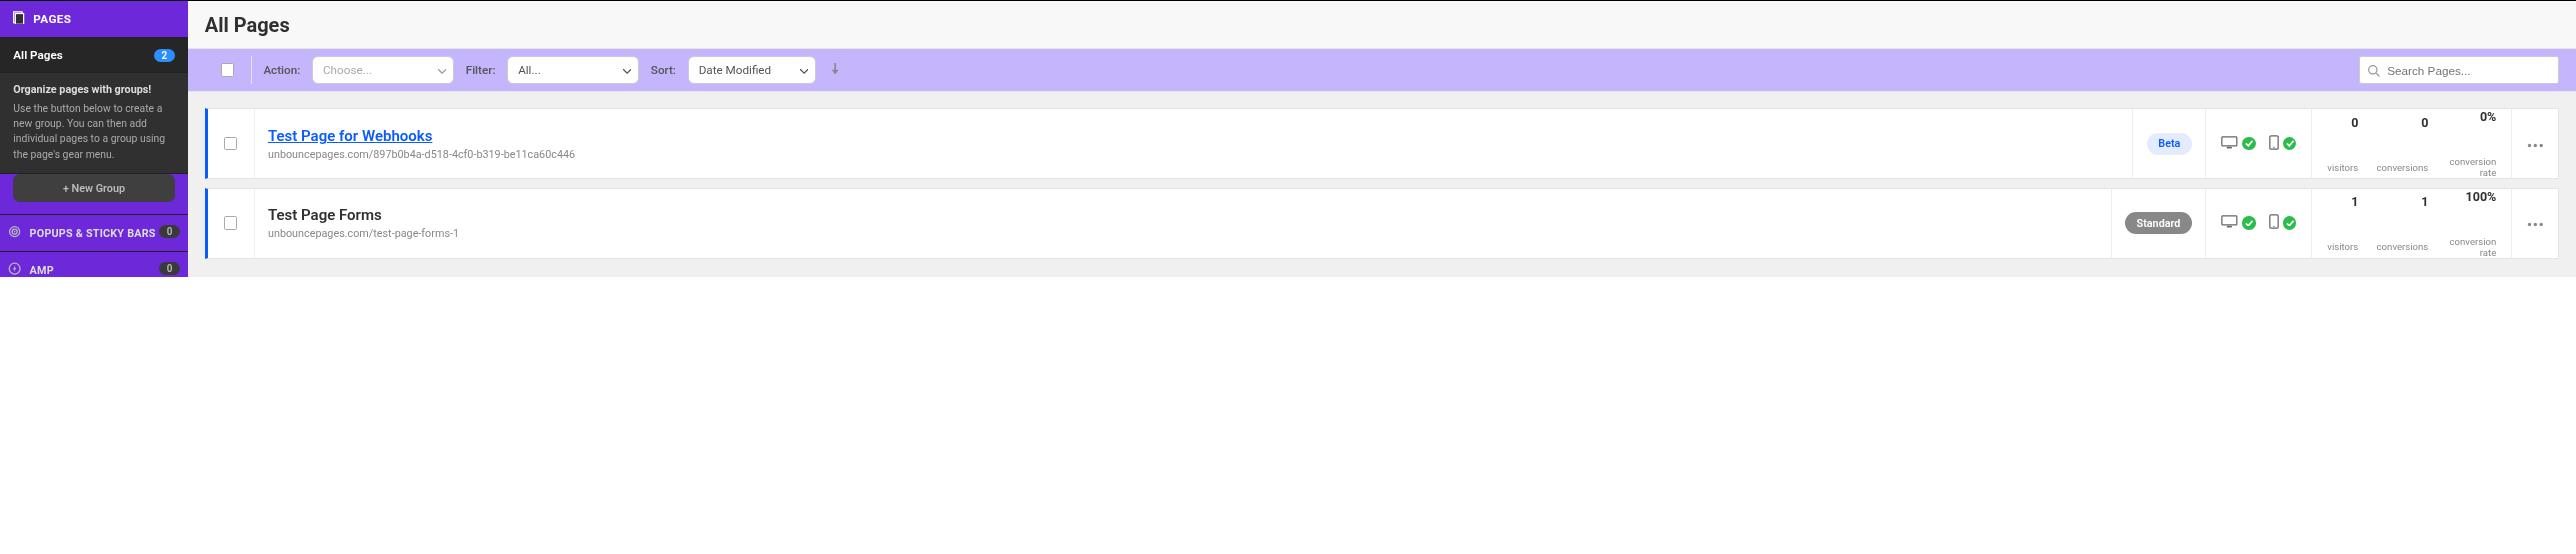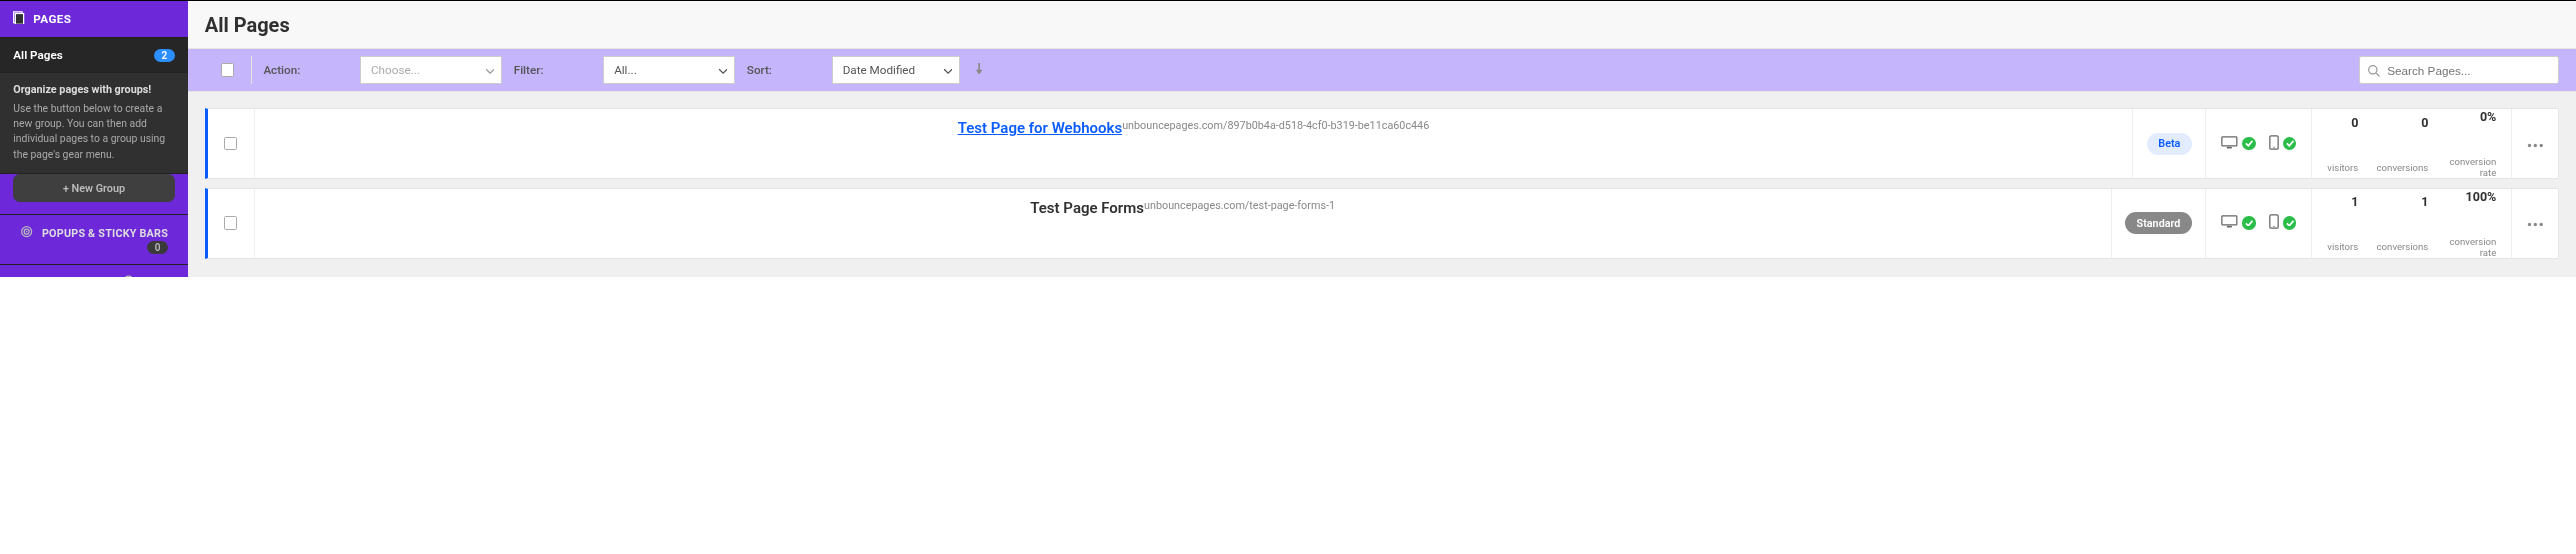--- a/index.html
+++ b/index.html
@@ -6,46 +6,46 @@
 body { font-family: -apple-system, BlinkMacSystemFont, "Segoe UI", Roboto, sans-serif; background: #fff; color: #333; font-size: 11.7px; }
 .app { display: flex; height: 277px; border-top: 1.7px solid #000; }
 .sidebar { width: 188px; background: #6d28d9; color: #ccc; display: flex; flex-direction: column; }
 .sb-head { display: flex; align-items: center; gap: 8.3px; padding: 10px 11.7px; color: #fff; font-weight: 700; letter-spacing: 0.4px; border-bottom: 0.8px solid #222; }
 .sb-item { display: flex; align-items: center; justify-content: space-between; padding: 10px 13.3px; background: #262626; color: #fff; font-weight: 600; cursor: pointer; }
 .badge { background: #2b8fff; color: #fff; border-radius: 8.3px; padding: 0.8px 7.5px; font-size: 10px; font-weight: 600; }
 .sb-section { padding: 10px 13.3px 11.7px; border-top: 0.8px solid #222; border-bottom: 0.8px solid #222; background: #303030; }
 .sb-section .hdr { font-weight: 700; color: #ddd; margin-bottom: 5px; font-size: 10.8px; }
 .sb-section .desc { font-size: 10.4px; line-height: 1.45; color: #aaa; }
 .sb-btn { display: block; margin: 0 13.3px 11.7px; background: #3f3f3f; color: #bbb; text-align: center; padding: 7.5px 0; border-radius: 7px; font-weight: 600; font-size: 10.8px; cursor: pointer; }
-.sb-nav { display: flex; align-items: flex-end; justify-content: space-between; padding: 10px 20px; border-top: 0.8px solid #222; cursor: pointer; flex-direction: column; }
+.sb-nav { display: flex; align-items: flex-start; justify-content: space-between; padding: 10px 8px; border-top: 0.8px solid #222; cursor: pointer; }
 .sb-nav .l { display: flex; align-items: center; gap: 8.3px; font-weight: 700; color: #ddd; letter-spacing: 0.2px; font-size: 10.8px; }
 .count { background: #3a3a3a; color: #bbb; border-radius: 8.3px; padding: 0.8px 7.5px; font-size: 10px; font-weight: 600; }
 .main { flex: 1; background: #fff; display: flex; flex-direction: column; overflow: hidden; }
 .topbar { display: flex; align-items: center; justify-content: space-between; padding: 11.7px 16.7px; border-bottom: 0.8px solid #e5e5e5; background: #f8f8f8; }
 .topbar h1 { font-size: 20px; font-weight: 700; color: #303030; }
 .actions { display: flex; gap: 8.3px; }
 .btn { padding: 7.5px 15px; border-radius: 3.3px; font-weight: 600; font-size: 11.7px; cursor: pointer; border: 1.7px solid; }
 .btn-o { background: #fff; color: #0b5cff; border-color: #0b5cff; }
 .btn-p { background: #0b5cff; color: #fff; border-color: #0b5cff; }
 .filterbar { display: flex; align-items: center; padding: 6.7px 16.7px; border-bottom: 0.8px solid #e5e5e5; gap: 11.7px; background: #c4b5fd; }
 .chkcol { width: 47px; display: flex; justify-content: center; border-right: 0.8px solid #e5e5e5; align-self: stretch; align-items: center; }
 .chk { width: 13.3px; height: 13.3px; border: 1.2px solid #aaa; border-radius: 1.7px; background: #fff; cursor: pointer; }
 .lbl { color: #555; font-weight: 500; }
-.sel { position: relative; border: 0.8px solid #ccc; border-radius: 1px; background: #fff; height: 28px; display: flex; align-items: center; padding: 0 25px 0 10px; color: #555; cursor: pointer; margin-left: 48px; }
+.sel { position: relative; border: 0.8px solid #ccc; border-radius: 6px; background: #fff; height: 28px; display: flex; align-items: center; padding: 0 25px 0 10px; color: #555; cursor: pointer; }
 .sel.placeholder { color: #aaa; }
 .sel .caret { position: absolute; right: 6.7px; top: 50%; transform: translateY(-50%); }
 .sortdir { color: #888; cursor: pointer; padding: 0 3.3px; }
 .spacer { flex: 1; }
 .search { position: relative; }
 .search input { width: 200px; height: 28px; border: 0.8px solid #ccc; border-radius: 2.5px; padding: 0 8.3px 0 27px; font-size: 11.7px; color: #555; }
 .search svg { position: absolute; left: 7.5px; top: 7.5px; }
 .list { flex: 1; overflow-y: auto; background: #f0f0f0; padding: 8.3px 0; }
 .row { display: flex; align-items: stretch; background: #fff; margin: 8.3px 16.7px; border: 0.8px solid #e5e5e5; min-height: 57px; border-left: 3.3px solid #0b5cff; }
 .row .chkwrap { width: 47px; display: flex; align-items: center; justify-content: center; border-right: 0.8px solid #eee; }
-.row .titlewrap { flex: 1; padding: 10px 13.3px; display: flex; flex-direction: row; justify-content: center; }
+.row .titlewrap { flex: 1; padding: 10px 13.3px; display: flex; flex-direction: column; justify-content: center; }
 .row .ttl { font-size: 15px; font-weight: 600; color: #303030; margin-bottom: 2.5px; }
 .row .ttl.link { color: #0b5cff; text-decoration: underline; cursor: pointer; }
 .row .url { font-size: 10.8px; color: #888; }
 .tagcol { display: flex; align-items: center; padding: 0 13.3px; border-left: 0.8px solid #eee; }
 .tag { padding: 4.2px 11.7px; border-radius: 11.7px; font-size: 10.8px; font-weight: 600; }
 .tag.beta { background: #e3ecff; color: #0b5cff; }
 .tag.std { background: #888; color: #fff; }
 .devcol { display: flex; align-items: center; gap: 13.3px; padding: 0 15px; border-left: 0.8px solid #eee; }
 .dev { display: flex; align-items: center; gap: 4.2px; color: #666; }
 .ok { width: 13.3px; height: 13.3px; border-radius: 50%; background: #2bbd4a; display: inline-flex; align-items: center; justify-content: center; }

